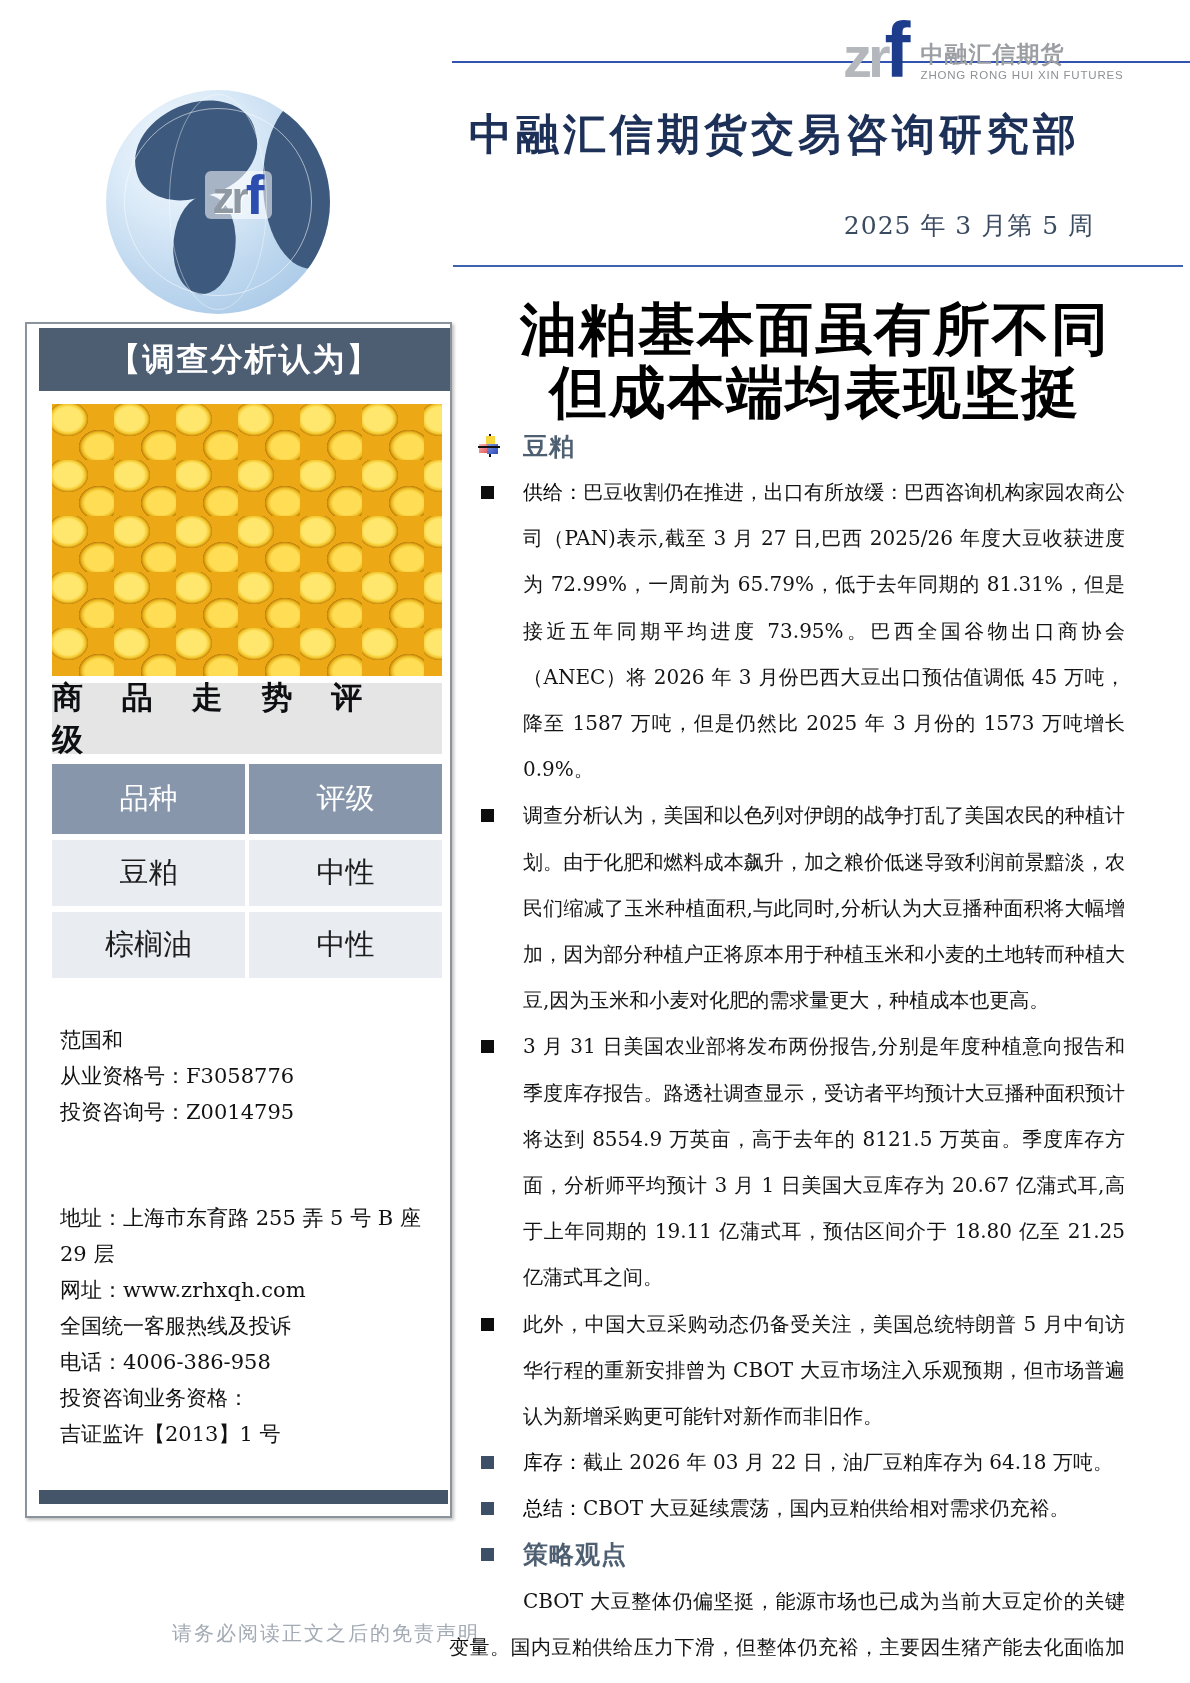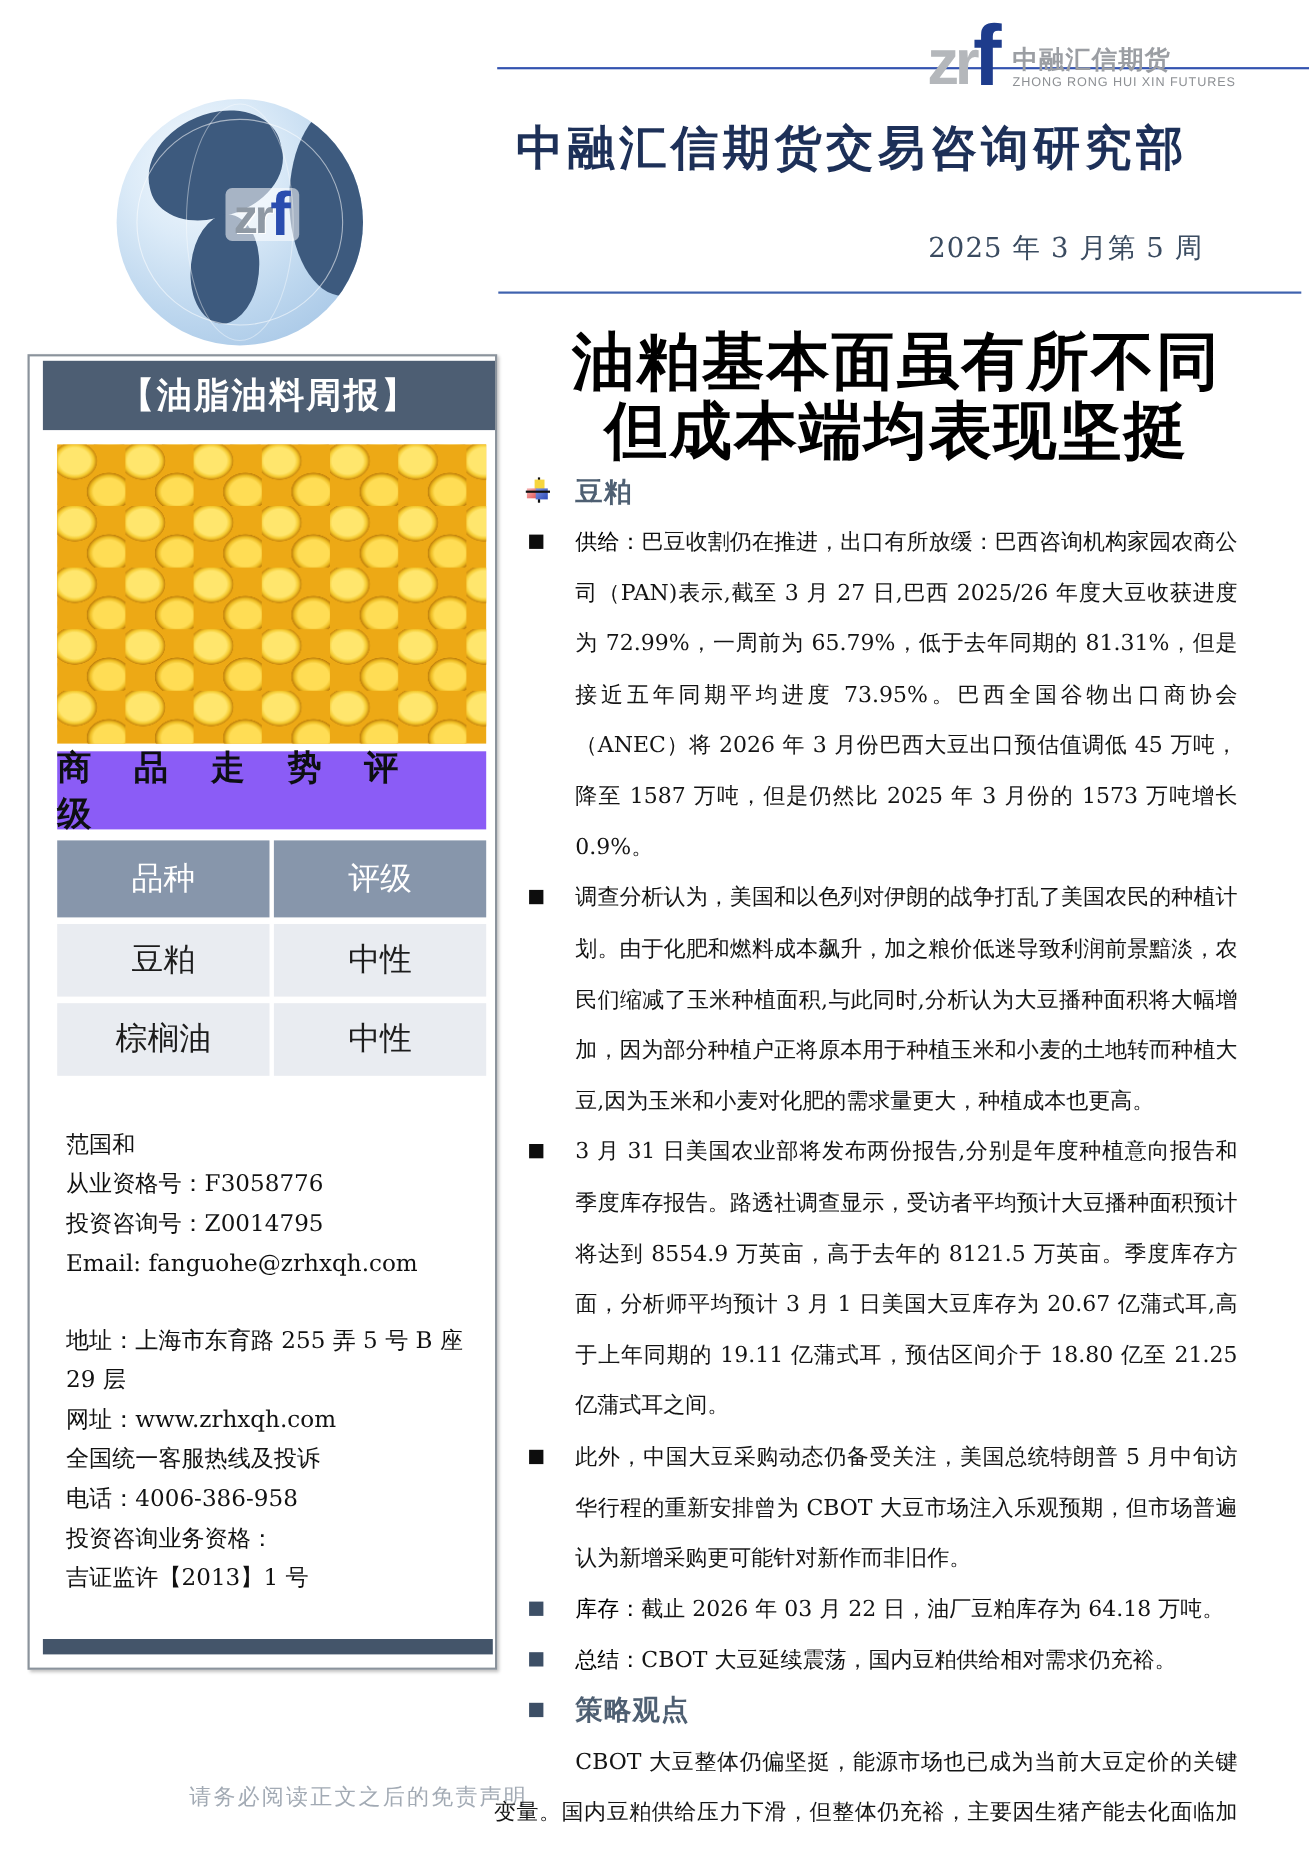--- a/index.html
+++ b/index.html
@@ -39,21 +39,21 @@
   .sidebox{position:absolute;left:25px;top:322px;width:423px;height:1192px;background:#fff;
            border:2px solid #8b939c;box-shadow:2px 2px 3px rgba(0,0,0,.25);}
   .banner{position:absolute;left:12px;top:4px;right:0;height:63px;background:#4d5e73;
           color:#ffffff;font-size:32px;font-weight:bold;letter-spacing:2px;
           display:flex;align-items:center;justify-content:center;}
   .photo{position:absolute;left:25px;top:80px;width:390px;height:272px;background-color:#eda915;
          background-image:
            radial-gradient(ellipse 27px 23px at 16px 15px,#ffe66d 0 52%,#f4c92e 64%,#c9880e 74%,transparent 76%),
            radial-gradient(ellipse 27px 23px at 47px 43px,#ffdd55 0 52%,#eebc22 64%,#bf7f0b 74%,transparent 76%);
          background-size:62px 56px;}
-  .rtitle{position:absolute;left:25px;top:359px;width:390px;height:71px;background:#8b5cf6;
+  .rtitle{position:absolute;left:25px;top:359px;width:390px;height:71px;background:#e5e5e5;
           color:#0d0f12;font-size:31px;font-weight:bold;letter-spacing:14px;
           display:flex;align-items:center;justify-content:center;}
   .rtable{position:absolute;left:25px;top:440px;width:390px;}
   .rrow{display:flex;gap:4px;margin-bottom:6px;}
   .rcell{flex:1;display:flex;align-items:center;justify-content:center;font-size:29px;}
   .rhead .rcell{height:70px;background:#8796ab;color:#ffffff;}
   .rdata .rcell{height:66px;background:#e9ecf1;color:#1c1c1c;}
   .analyst{position:absolute;left:33px;top:698px;font-size:21px;line-height:36px;color:#111;}
   .contact{position:absolute;left:33px;top:876px;font-size:21px;line-height:36px;color:#111;}
   .sidebar-bar{position:absolute;left:12px;bottom:12px;right:2px;height:14px;background:#44556a;}
@@ -104,21 +104,21 @@
   <span class="land l3"></span>
   <span class="grid"></span>
   <span class="grid2"></span>
   <span class="zbadge">
     <span class="gzr">zr</span>
     <span class="gf">f</span>
   </span>
 </div>
 
 <div class="sidebox">
-  <div class="banner">【油脂油料周报】</div>
+  <div class="banner">【调查分析认为】</div>
   <div class="photo"></div>
 
   <div class="rtitle">商 品 走 势 评 级</div>
   <div class="rtable">
     <div class="rrow rhead">
       <div class="rcell">品种</div>
       <div class="rcell">评级</div>
     </div>
     <div class="rrow rdata">
       <div class="rcell">豆粕</div>
@@ -127,21 +127,20 @@
     <div class="rrow rdata">
       <div class="rcell">棕榈油</div>
       <div class="rcell">中性</div>
     </div>
   </div>
 
   <div class="analyst">
     <div>范国和</div>
     <div>从业资格号：F3058776</div>
     <div>投资咨询号：Z0014795</div>
-    <div>Email: fanguohe@zrhxqh.com</div>
   </div>
 
   <div class="contact">
     <div>地址：上海市东育路 255 弄 5 号 B 座 29 层</div>
     <div>网址：www.zrhxqh.com</div>
     <div>全国统一客服热线及投诉</div>
     <div>电话：4006-386-958</div>
     <div>投资咨询业务资格：</div>
     <div>吉证监许【2013】1 号</div>
   </div>

